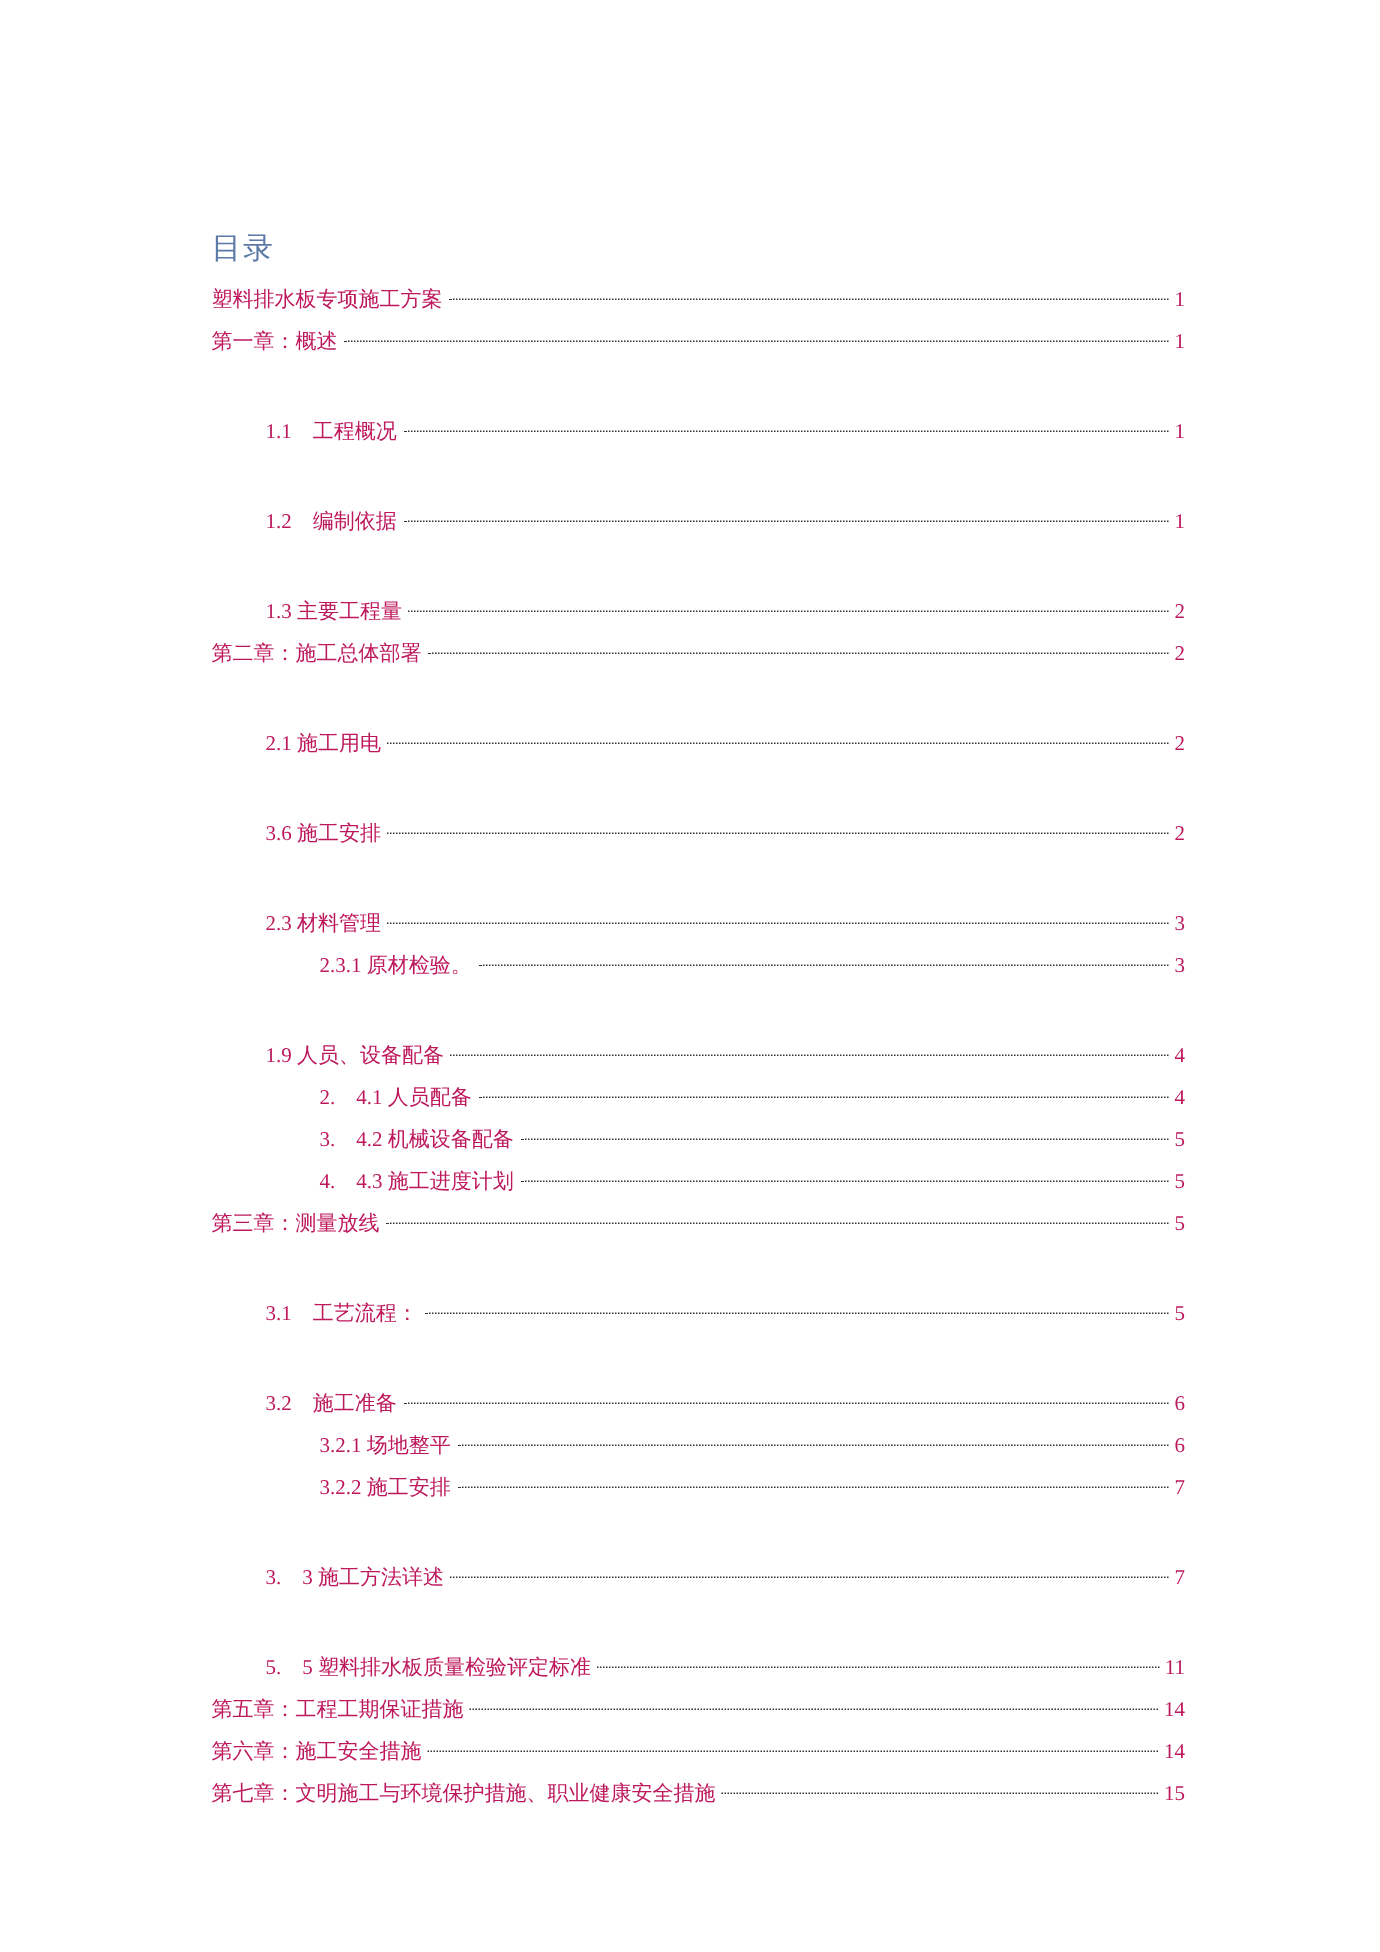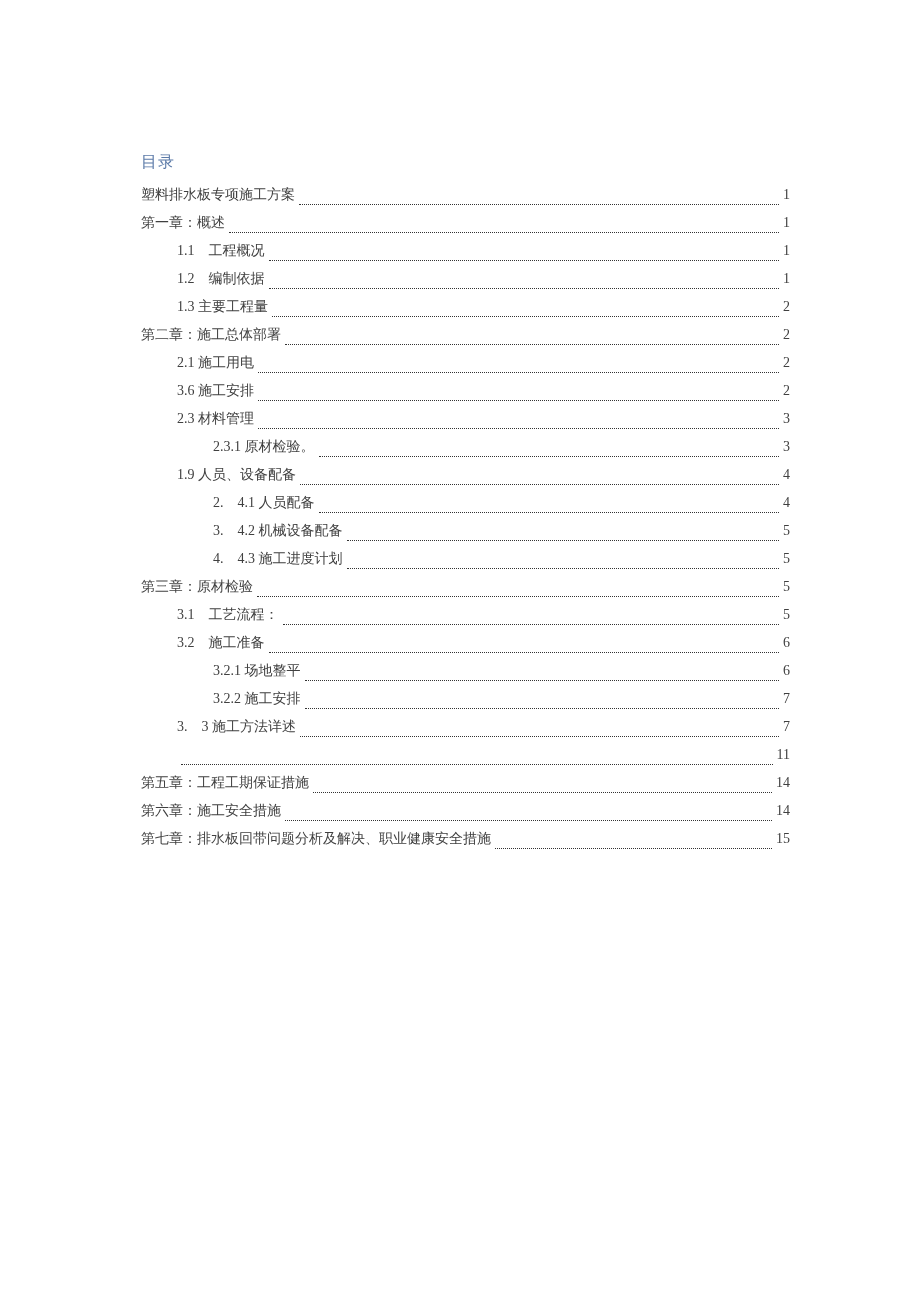--- a/index.html
+++ b/index.html
@@ -9,46 +9,46 @@
     }
     body {
       width: 920px;
       height: 1301px;
       background: #ffffff;
       font-family: "SimSun", "宋体", serif;
       padding: 152px 130px 0 141px;
     }
     .toc-title {
       color: #5b7aa8;
-      font-size: 16px;
+      font-size: 20px;
       margin-bottom: 8px;
       letter-spacing: 1px;
     }
     .toc-entry {
       display: flex;
-      align-items: flex-end;
+      align-items: center;
       font-size: 14px;
-      color: #404040;
+      color: #be185d;
       line-height: 2;
       white-space: nowrap;
     }
     .toc-label {
       white-space: nowrap;
     }
     .toc-dots {
       flex: 1;
       border-bottom: 1px dotted #333;
       margin: 0 4px 4px 4px;
       height: 1px;
       min-width: 10px;
     }
     .toc-page {
       white-space: nowrap;
     }
-    .indent-1 { padding-left: 36px; }
+    .indent-1 { padding-left: 36px; margin-top: 32px; }
     .indent-2 { padding-left: 72px; }
   </style>
 </head>
 <body>
 
 <div class="toc-title">目录</div>
 <div id="toc-container">
     <div class="toc-entry indent-0">
       <span class="toc-label">塑料排水板专项施工方案</span>
       <span class="toc-dots"></span>
@@ -113,21 +113,21 @@
       <span class="toc-label">3.　4.2 机械设备配备</span>
       <span class="toc-dots"></span>
       <span class="toc-page">5</span>
     </div>
     <div class="toc-entry indent-2">
       <span class="toc-label">4.　4.3 施工进度计划</span>
       <span class="toc-dots"></span>
       <span class="toc-page">5</span>
     </div>
     <div class="toc-entry indent-0">
-      <span class="toc-label">第三章：原材检验</span>
+      <span class="toc-label">第三章：测量放线</span>
       <span class="toc-dots"></span>
       <span class="toc-page">5</span>
     </div>
     <div class="toc-entry indent-1">
       <span class="toc-label">3.1　工艺流程：</span>
       <span class="toc-dots"></span>
       <span class="toc-page">5</span>
     </div>
     <div class="toc-entry indent-1">
       <span class="toc-label">3.2　施工准备</span>
@@ -143,31 +143,32 @@
       <span class="toc-label">3.2.2 施工安排</span>
       <span class="toc-dots"></span>
       <span class="toc-page">7</span>
     </div>
     <div class="toc-entry indent-1">
       <span class="toc-label">3.　3 施工方法详述</span>
       <span class="toc-dots"></span>
       <span class="toc-page">7</span>
     </div>
     <div class="toc-entry indent-1">
+      <span class="toc-label">5.　5 塑料排水板质量检验评定标准</span>
       <span class="toc-dots"></span>
       <span class="toc-page">11</span>
     </div>
     <div class="toc-entry indent-0">
       <span class="toc-label">第五章：工程工期保证措施</span>
       <span class="toc-dots"></span>
       <span class="toc-page">14</span>
     </div>
     <div class="toc-entry indent-0">
       <span class="toc-label">第六章：施工安全措施</span>
       <span class="toc-dots"></span>
       <span class="toc-page">14</span>
     </div>
     <div class="toc-entry indent-0">
-      <span class="toc-label">第七章：排水板回带问题分析及解决、职业健康安全措施</span>
+      <span class="toc-label">第七章：文明施工与环境保护措施、职业健康安全措施</span>
       <span class="toc-dots"></span>
       <span class="toc-page">15</span>
     </div>
   </div>
 
 </body></html>

